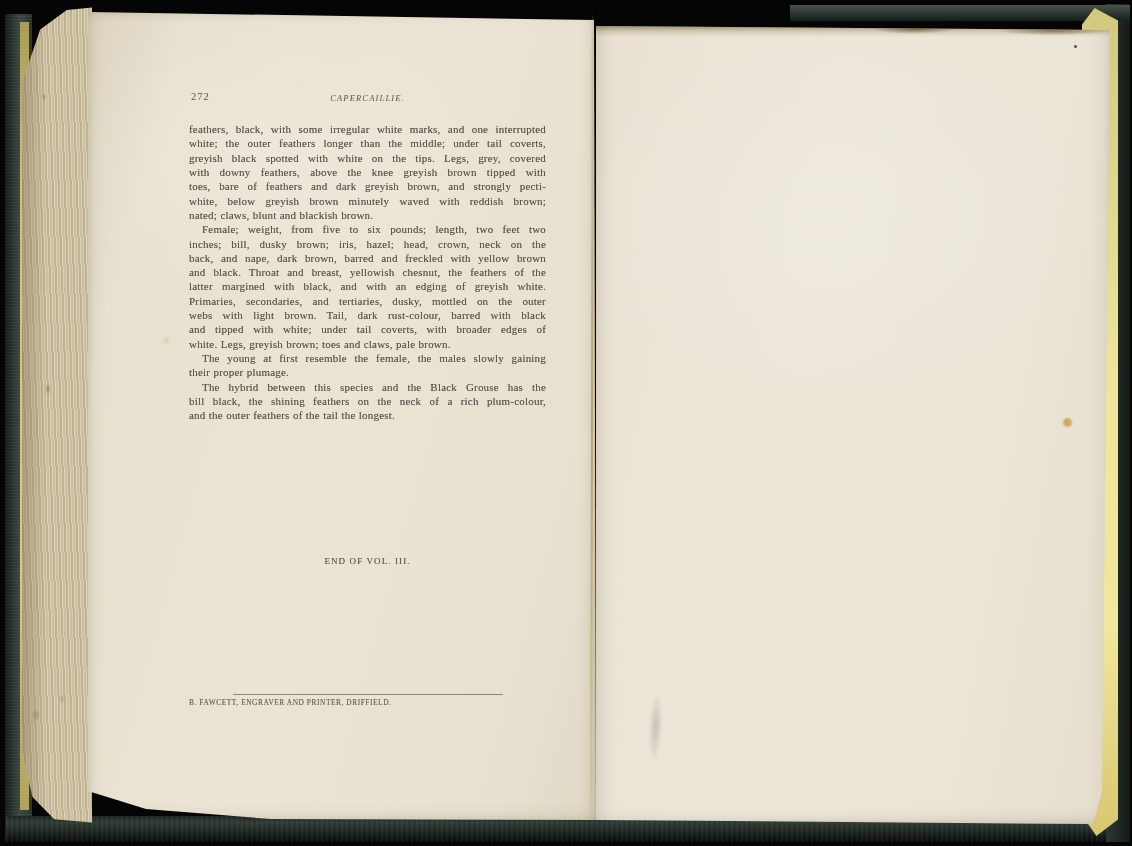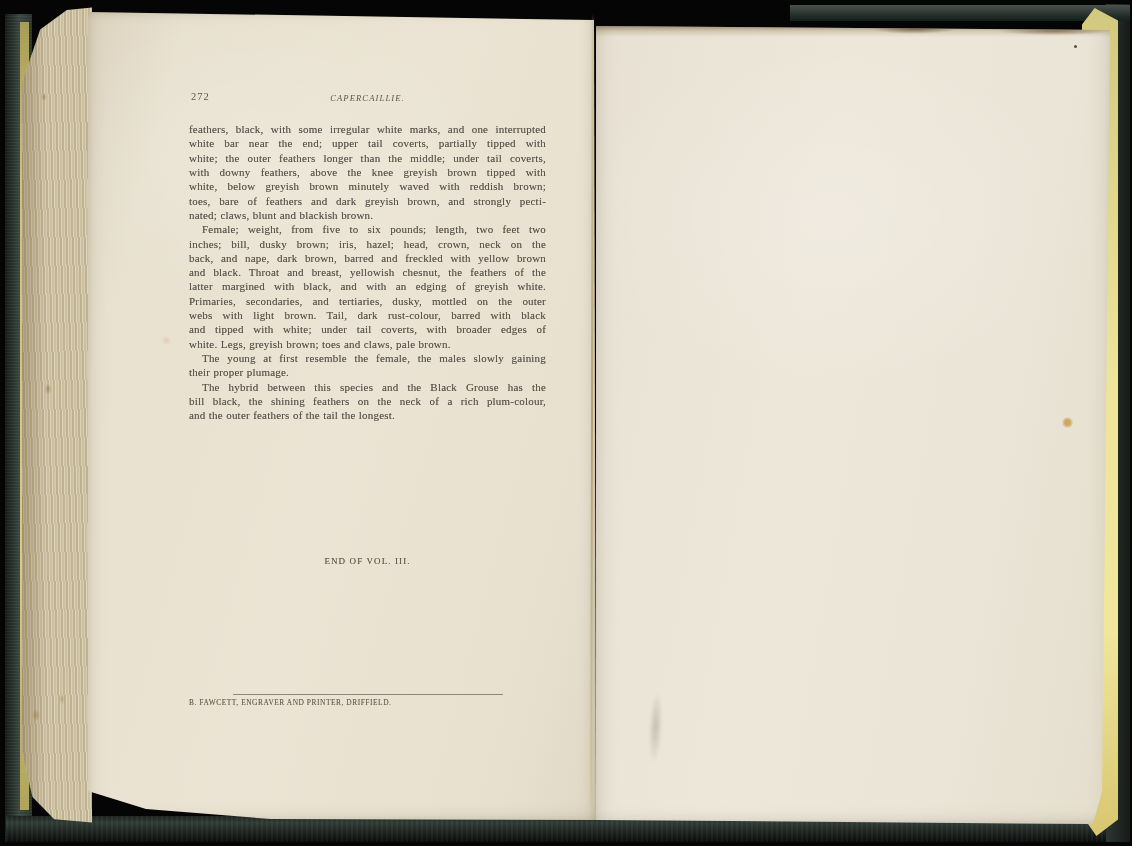--- a/index.html
+++ b/index.html
@@ -166,25 +166,25 @@
   <div class="left-page">
     <div class="left-fox"></div>
 
     <div class="pagehead">
       <span class="folio">272</span>
       <span class="running-head">CAPERCAILLIE.</span>
     </div>
 
     <div class="bodytext">
       <div class="bl">feathers, black, with some irregular white marks, and one interrupted</div>
-      <div class="bl">white bar near the end; upper tail coverts, partially tipped with</div>
       <div class="bl">white; the outer feathers longer than the middle; under tail coverts,</div>
+      <div class="bl">greyish black spotted with white on the tips. Legs, grey, covered</div>
       <div class="bl">with downy feathers, above the knee greyish brown tipped with</div>
+      <div class="bl">toes, bare of feathers and dark greyish brown, and strongly pecti-</div>
       <div class="bl">white, below greyish brown minutely waved with reddish brown;</div>
-      <div class="bl">toes, bare of feathers and dark greyish brown, and strongly pecti-</div>
       <div class="bl pe">nated; claws, blunt and blackish brown.</div>
 
       <div class="bl pi">Female; weight, from five to six pounds; length, two feet two</div>
       <div class="bl">inches; bill, dusky brown; iris, hazel; head, crown, neck on the</div>
       <div class="bl">back, and nape, dark brown, barred and freckled with yellow brown</div>
       <div class="bl">and black. Throat and breast, yellowish chesnut, the feathers of the</div>
       <div class="bl">latter margined with black, and with an edging of greyish white.</div>
       <div class="bl">Primaries, secondaries, and tertiaries, dusky, mottled on the outer</div>
       <div class="bl">webs with light brown. Tail, dark rust-colour, barred with black</div>
       <div class="bl">and tipped with white; under tail coverts, with broader edges of</div>

